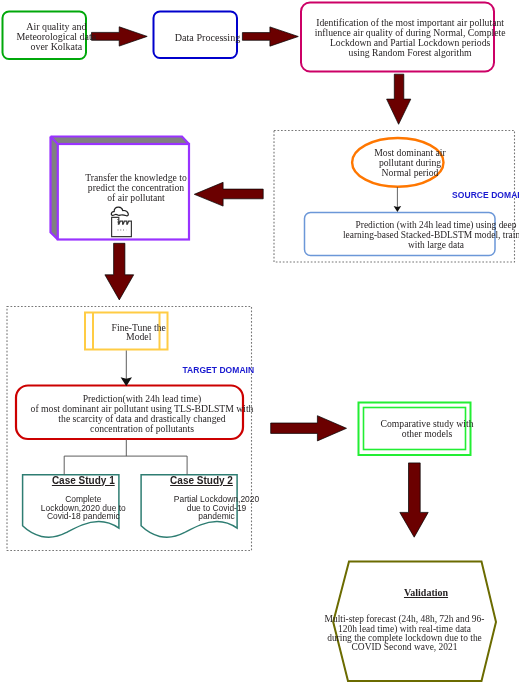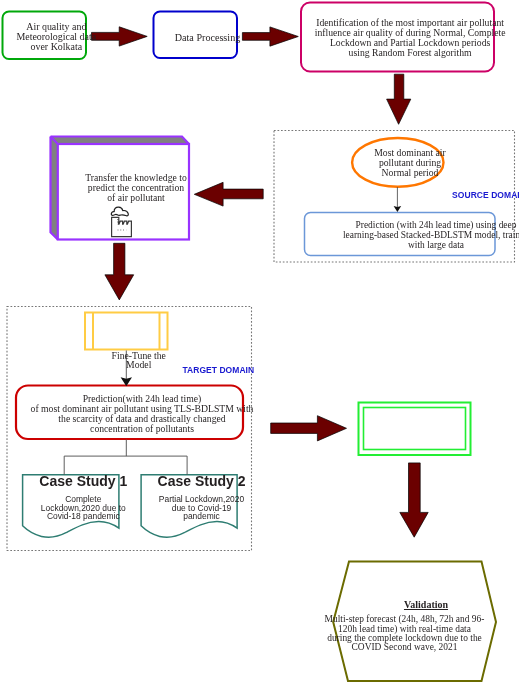--- a/index.html
+++ b/index.html
@@ -9,24 +9,24 @@
          -webkit-font-smoothing:antialiased; }
   #stage { position:relative; width:519px; height:685px; background:#fff; }
 
   .tnode { position:absolute; text-align:center; white-space:pre;
            line-height:10.05px; font-size:9.7px;
            transform:translateX(-50%);padding-left:25px; }
   .tnode .txt { display:block; }
   .tnode.dom { font-family:Liberation Sans, sans-serif; font-weight:bold;
                font-size:8.5px; color:#1a1ad0; letter-spacing:0.05px; }
   .tnode.cs-title { font-family:"Liberation Sans", sans-serif; font-weight:bold;
-                    font-size:14px; }
+                    font-size:10px; text-decoration:underline; }
   .tnode.cs-body { font-family:"Liberation Sans", sans-serif; font-size:8.45px;
                    line-height:8.8px; }
-  .tnode.val-title { font-weight:bold; font-size:10px; text-decoration:underline;margin-top:12px; }
+  .tnode.val-title { font-weight:bold; font-size:10px; text-decoration:underline; }
   .tnode.val-body { font-size:9.45px; line-height:9.2px; }
   .tnode.srcpred { font-size:9.45px; line-height:10px;margin-left:24px; }
   .tnode.ft { line-height:9.1px; }
   .tnode.dp { font-size:10.15px; }
   .tnode.inp { font-size:9.95px; line-height:10.2px; }
 
   svg.layer { position:absolute; left:0; top:0; width:519px; height:685px;
               overflow:visible; }
   .txtlayer { position:absolute; left:0; top:0; width:519px; height:685px; }
 </style>
@@ -144,40 +144,42 @@
   <div class="tnode srcpred" style="left:399.5px; top:219.8px;"><span class="txt">Prediction (with 24h lead time) using deep
 learning-based Stacked-BDLSTM model, trained
 with large data</span></div>
 
   <div class="tnode dom" style="left:476.5px; top:189.5px;"><span class="txt">SOURCE DOMAIN</span></div>
 
   <div class="tnode" style="left:123.5px; top:173.3px;"><span class="txt">Transfer the knowledge to
 predict the concentration
 of air pollutant</span></div>
 
-  <div class="tnode ft" style="left:126.2px; top:323.2px;margin-top:28px;"><span class="txt">Fine-Tune the
+  <div class="tnode ft" style="left:126.2px; top:323.2px;"><span class="txt">Fine-Tune the
 Model</span></div>
 
   <div class="tnode dom" style="left:205.8px; top:364.5px;"><span class="txt">TARGET DOMAIN</span></div>
 
   <div class="tnode" style="left:129.5px; top:394.0px;"><span class="txt">Prediction(with 24h lead time)
 of most dominant air pollutant using TLS-BDLSTM with
 the scarcity of data and drastically changed
 concentration of pollutants</span></div>
 
   <div class="tnode cs-title" style="left:70.8px; top:475.5px;"><span class="txt">Case Study 1</span></div>
   <div class="tnode cs-body" style="left:70.8px; top:494.8px;"><span class="txt">Complete
 Lockdown,2020 due to
 Covid-18 pandemic</span></div>
 
   <div class="tnode cs-title" style="left:189.0px; top:475.5px;"><span class="txt">Case Study 2</span></div>
-  <div class="tnode cs-body" style="left:189.0px; top:494.8px;"><span class="txt">Partial Lockdown,2020
+  <div class="tnode cs-body" style="left:204px; top:494.8px;"><span class="txt">Partial Lockdown,2020
 due to Covid-19
 pandemic</span></div>
 
+  <div class="tnode" style="left:414.5px; top:418.5px;"><span class="txt">Comparative study with
+other models</span></div>
 
   <div class="tnode val-title" style="left:413.5px; top:588.0px;"><span class="txt">Validation</span></div>
   <div class="tnode val-body" style="left:392px; top:615.3px;"><span class="txt">Multi-step forecast (24h, 48h, 72h and 96-
 120h lead time) with real-time data
 during the complete lockdown due to the
 COVID Second wave, 2021</span></div>
 
 </div>
 </div>
 

